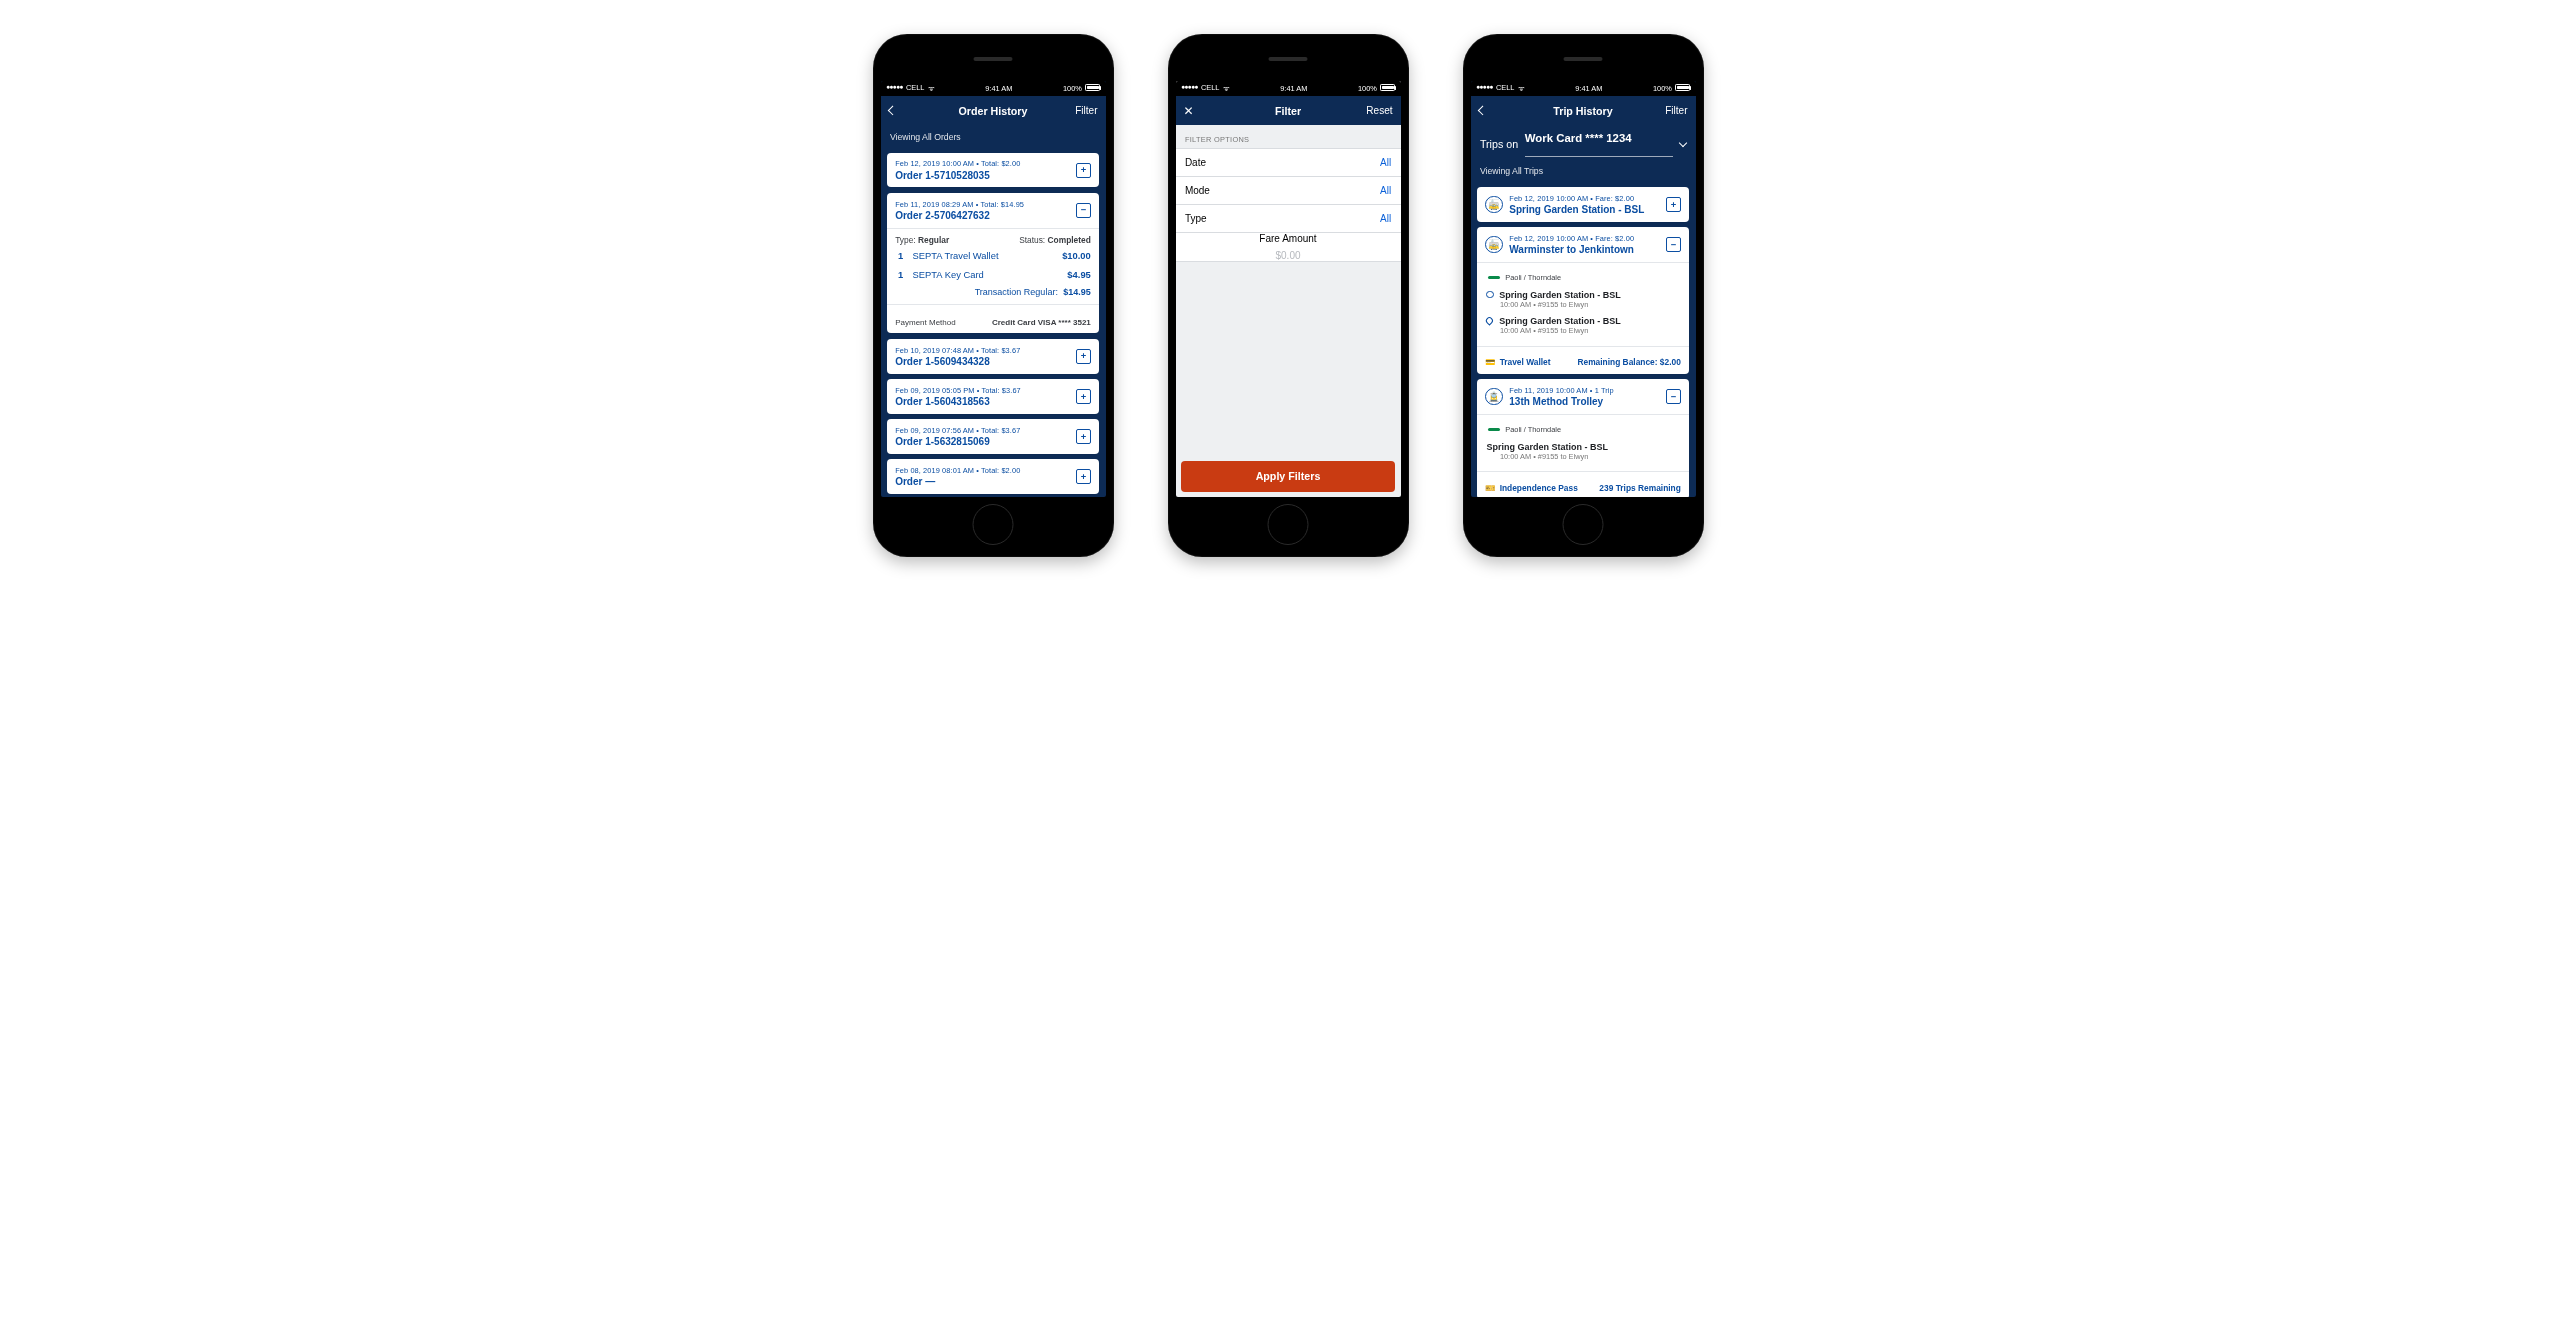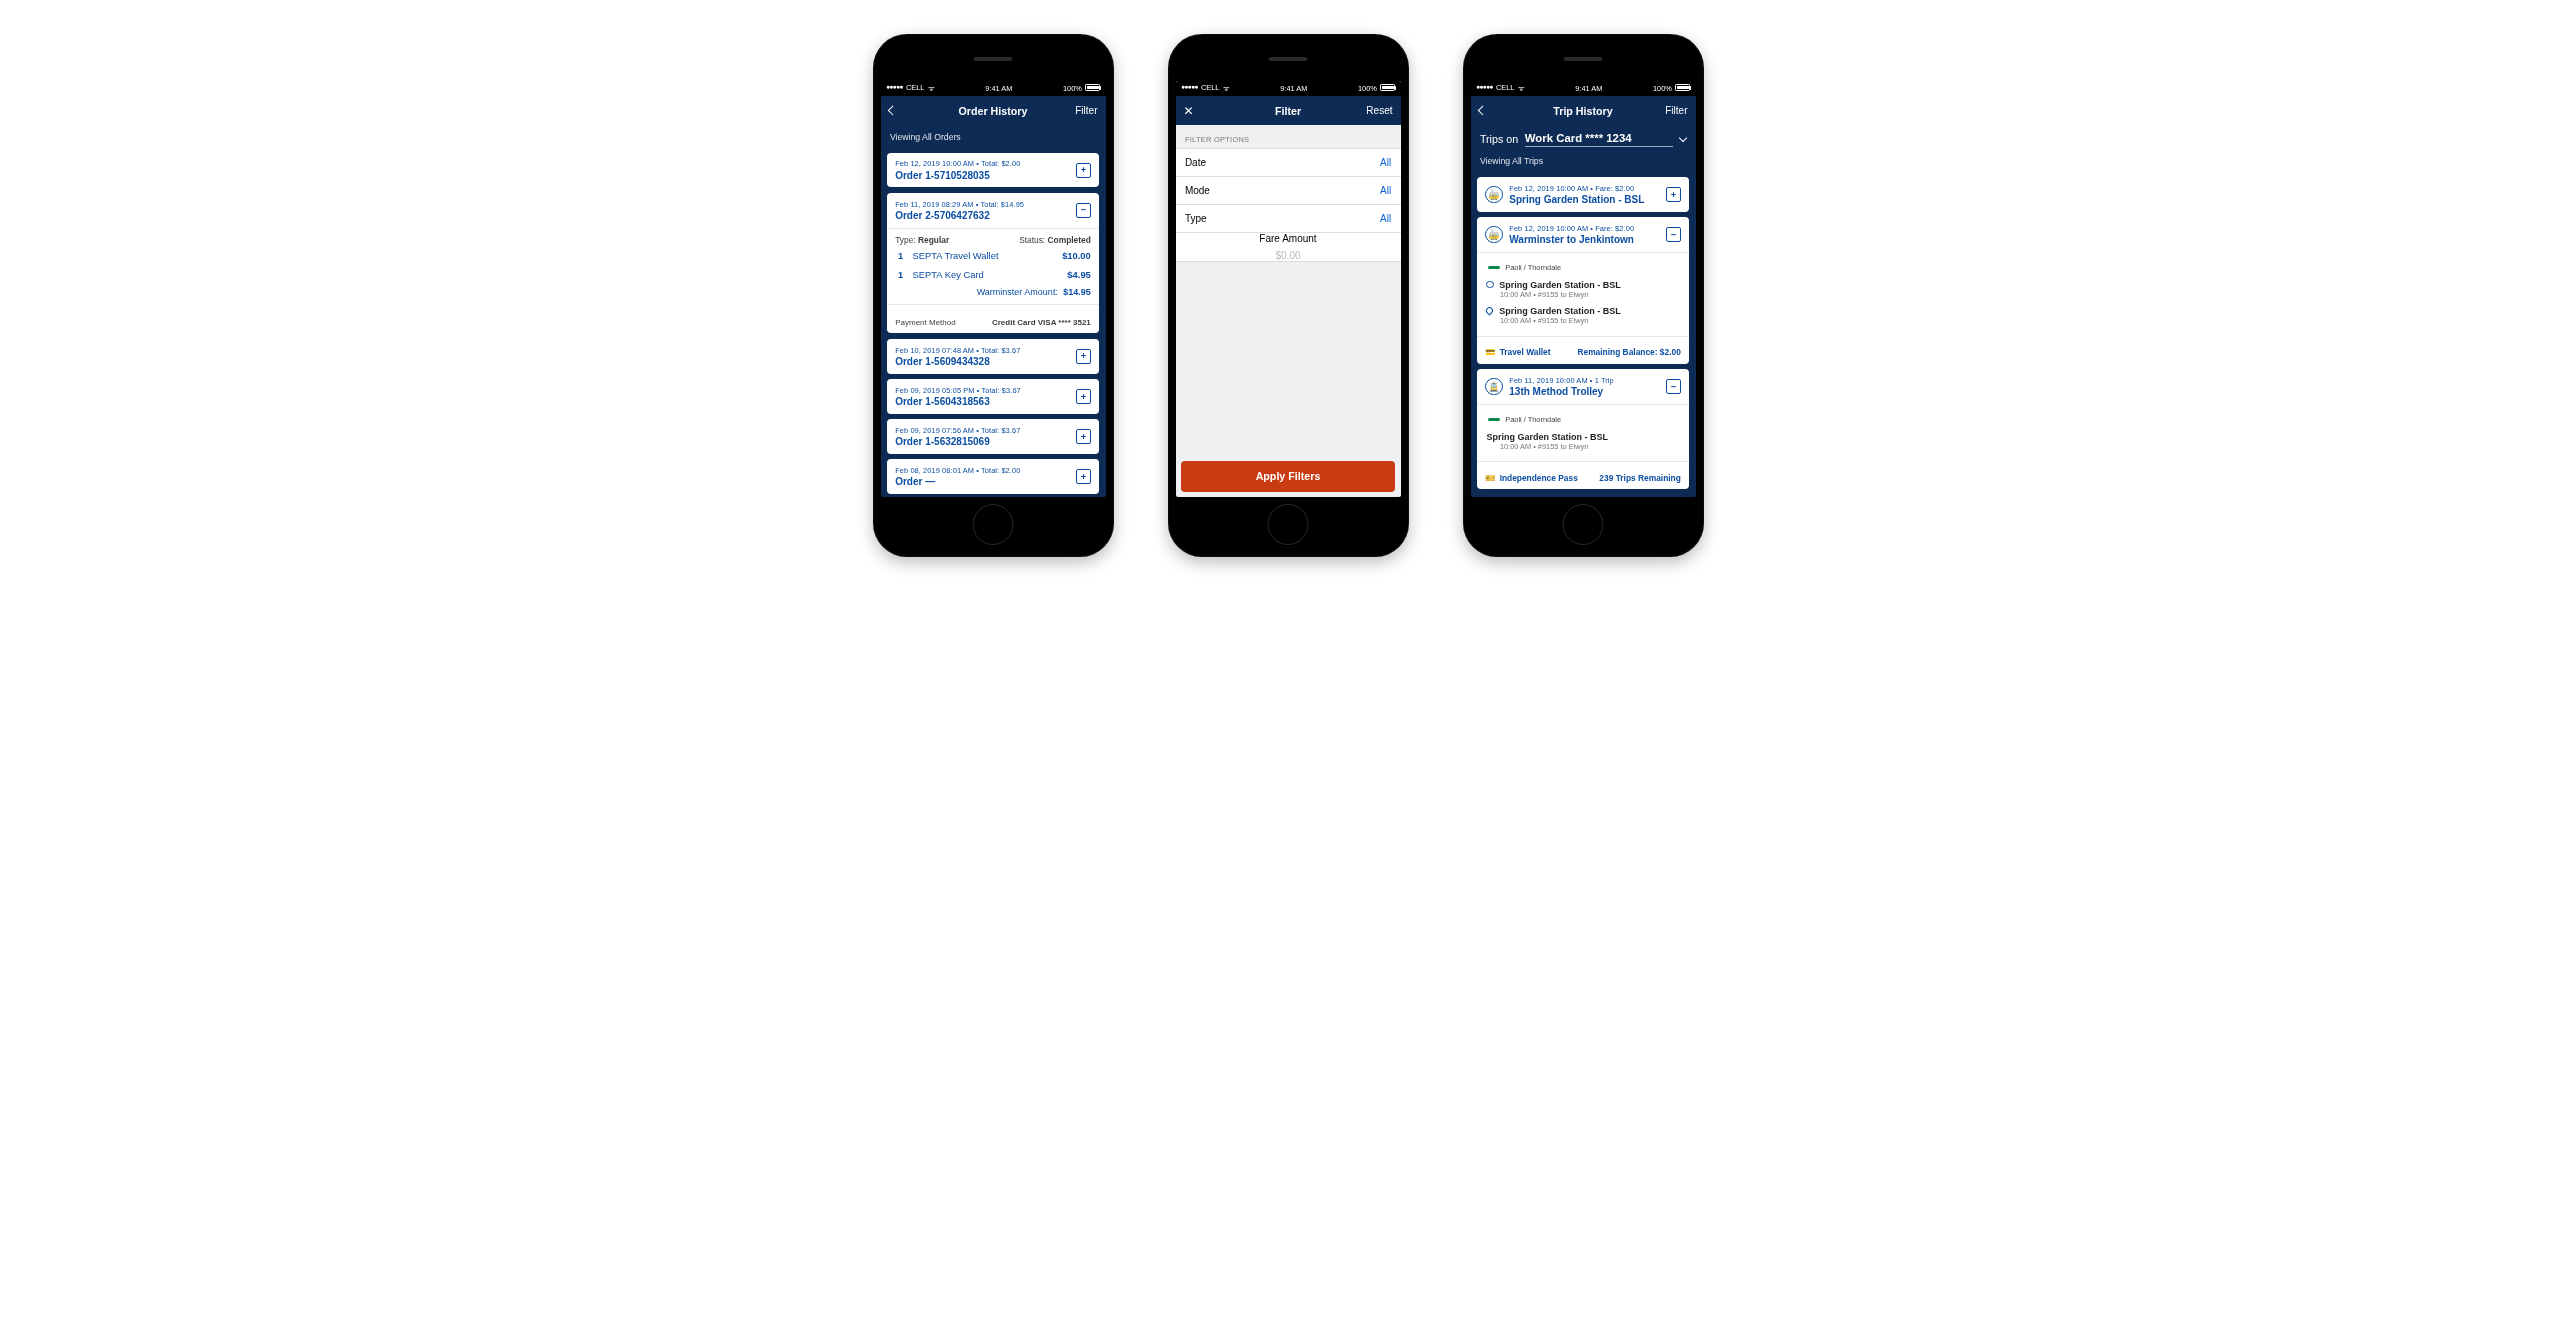--- a/index.html
+++ b/index.html
@@ -62,21 +62,21 @@
   .tlist{background:#fff;border-top:0.7px solid var(--sep);border-bottom:0.7px solid var(--sep);}
   .row{display:flex;justify-content:space-between;align-items:center;height:28px;padding:0 9.4px;font-size:10px;color:#000;border-bottom:0.7px solid var(--sep);}
   .row:last-child{border-bottom:none;flex-direction:column;}
   .row .val{color:#0a60d8;}
   .row .val.muted{color:#b6b9be;}
   .stickbtn{margin-top:auto;background:var(--orange);color:#fff;text-align:center;font-size:10.7px;font-weight:600;border-radius:4px;margin:0 5.4px 5.4px;padding:9.4px 0;}
 
   
   .tripsel{display:flex;align-items:center;justify-content:space-between;color:#fff;padding:6.7px 9.4px 2.7px;}
   .tripsel .lbl{font-size:10.7px;}
-  .tripsel .uline{font-size:11.4px;font-weight:600;border-bottom:0.7px solid rgba(255,255,255,.6);padding-bottom:2px;flex:1;margin:0 6.7px;}
+  .tripsel .uline{font-size:11.4px;font-weight:600;border-bottom:0.7px solid rgba(255,255,255,.6);padding-bottom:12px;flex:1;margin:0 6.7px;}
   .chevd{display:inline-block;width:6px;height:6px;border-right:1.3px solid #fff;border-bottom:1.3px solid #fff;transform:rotate(45deg);margin-bottom:2px;}
   .iconcirc{width:17.4px;height:17.4px;border:0.9px solid var(--blue);border-radius:50%;display:flex;align-items:center;justify-content:center;color:var(--blue);font-size:9.4px;flex-shrink:0;}
   .tcardhead{display:flex;align-items:center;width:100%;gap:6.7px;}
   .tcardhead .txt{flex:1;}
   .route{font-size:7.4px;color:#3a3d42;display:flex;align-items:center;gap:5.4px;padding:4px 0 4px 2.7px;}
   .route .pill{width:12px;height:3.4px;border-radius:2px;background:#0a8a4a;}
   .stop{padding:3.4px 0 4px 1.3px;}
   .stop .top{display:flex;align-items:center;gap:5.4px;font-size:9px;font-weight:700;color:#1c1e22;}
   .stop .bot{font-size:7.4px;color:#777;padding-left:13.4px;}
   .mark{width:7.4px;height:7.4px;border:1.1px solid var(--blue);border-radius:50%;}
@@ -132,21 +132,21 @@
           </div>
           <div class="liney">
             <span><span class="qty">1</span>SEPTA Travel Wallet</span>
             <b>$10.00</b>
           </div>
           <div class="liney">
             <span><span class="qty">1</span>SEPTA Key Card</span>
             <b>$4.95</b>
           </div>
           <div class="tx">
-            <span>Warminster Amount:</span>
+            <span>Transaction Regular:</span>
             <b>$14.95</b>
           </div>
           <div class="hr"></div>
           <div class="pm">
             <span>Payment Method</span>
             <span class="b">Credit Card VISA **** 3521</span>
           </div>
         </div>
         <div class="card">
           <div class="cardhead">

